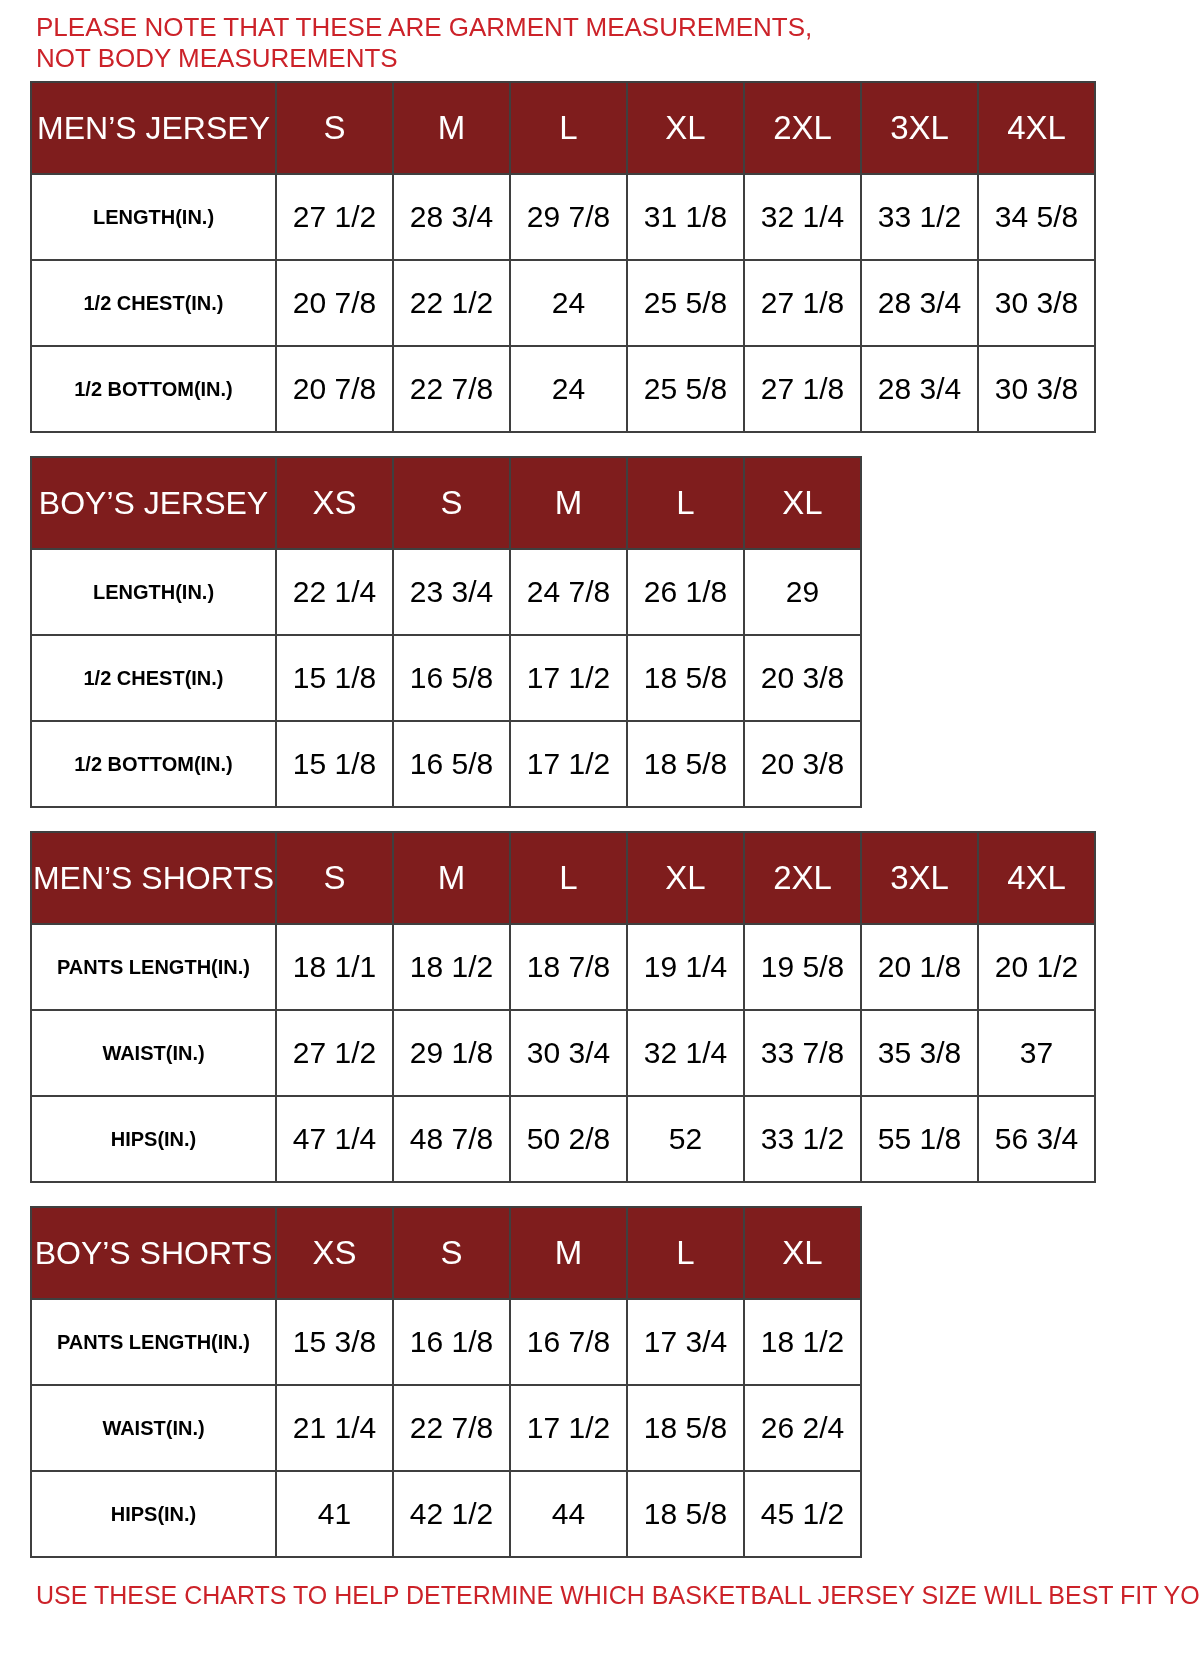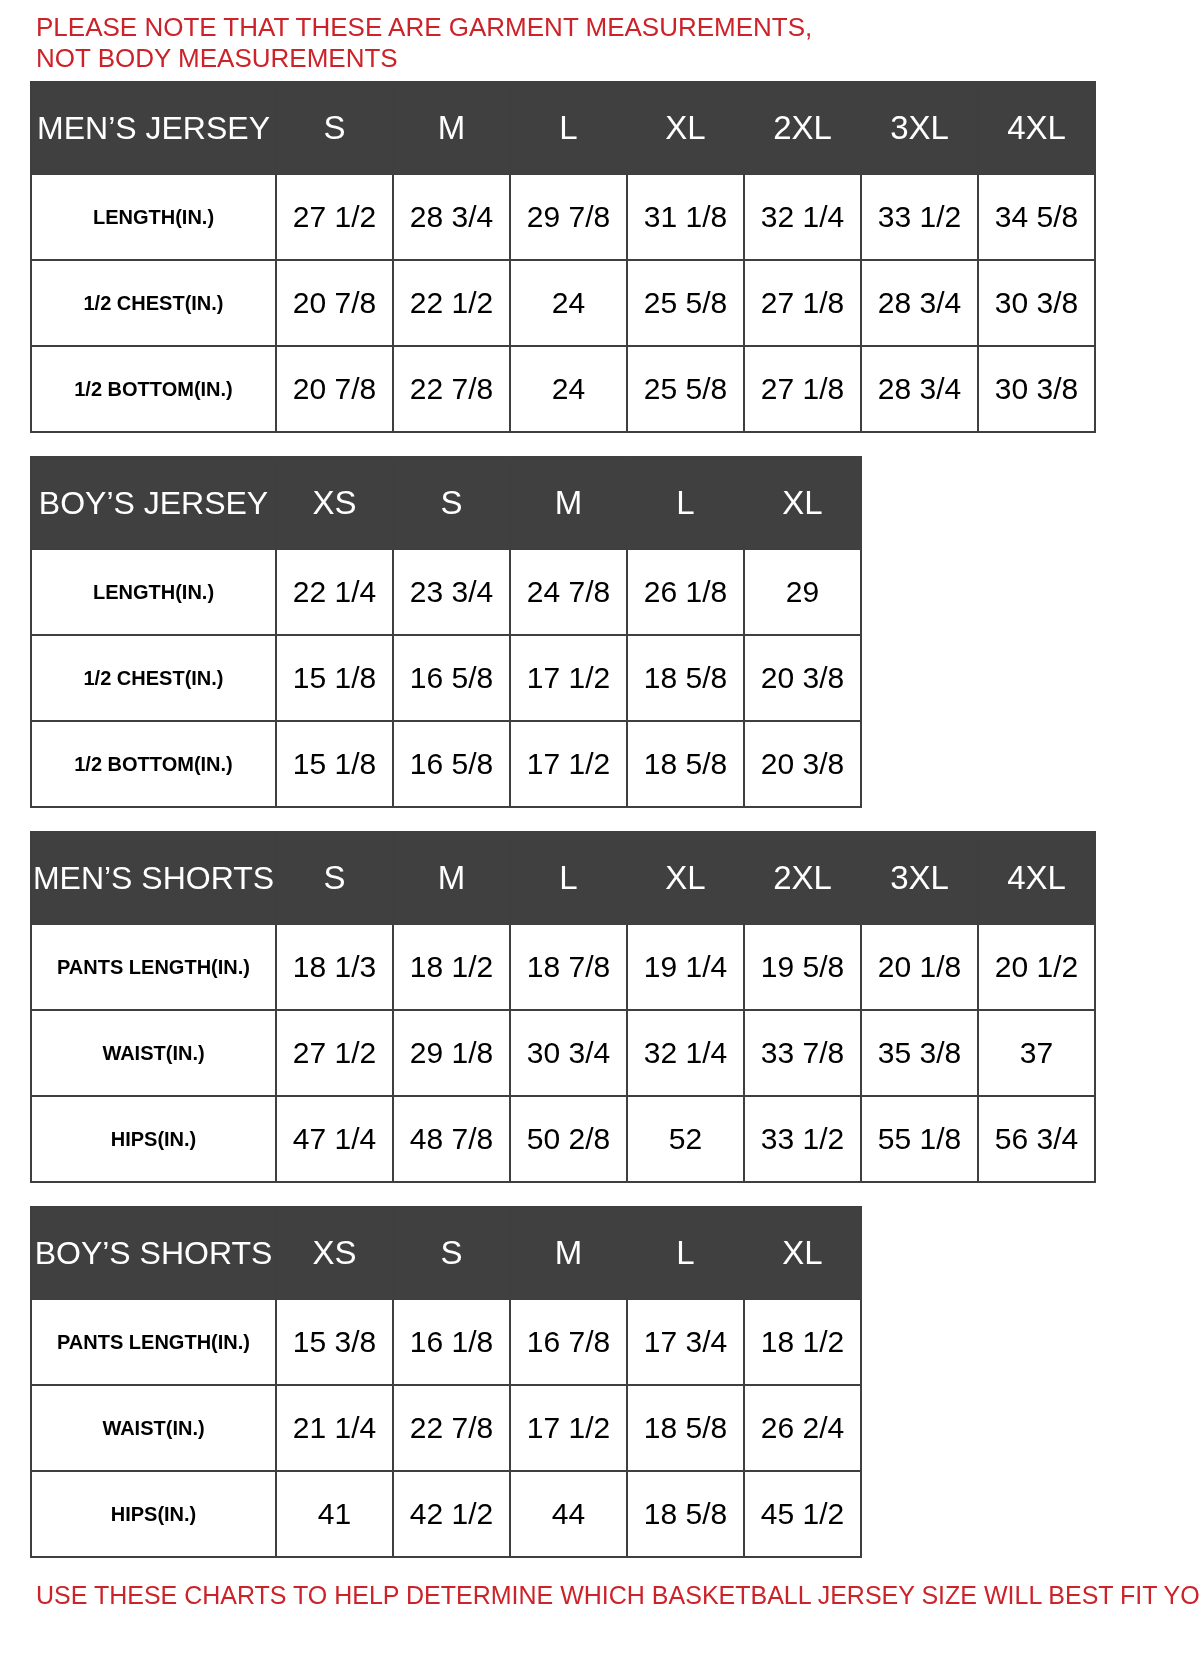--- a/index.html
+++ b/index.html
@@ -36,21 +36,21 @@
     table-layout: fixed;
   }
   .size-table th, .size-table td {
     border: 2px solid #3f3f3f;
     text-align: center;
     vertical-align: middle;
     padding: 0;
     overflow: hidden;
   }
   .size-table thead th {
-    background: #404040;
+    background: #7f1d1d;
     color: #ffffff;
     font-weight: 400;
     font-size: 33px;
     height: 90px;
   }
   .size-table thead th.label-col {
     width: 243px;
     font-size: 32px;
   }
   .size-table thead th.size-col { width: 115px; }
@@ -176,21 +176,21 @@
           <th class="size-col">L</th>
           <th class="size-col">XL</th>
           <th class="size-col">2XL</th>
           <th class="size-col">3XL</th>
           <th class="size-col">4XL</th>
         </tr>
       </thead>
     <tbody>
         <tr>
           <td class="row-label">PANTS LENGTH(IN.)</td>
-          <td>18 1/3</td>
+          <td>18 1/1</td>
           <td>18 1/2</td>
           <td>18 7/8</td>
           <td>19 1/4</td>
           <td>19 5/8</td>
           <td>20 1/8</td>
           <td>20 1/2</td>
         </tr>
         <tr>
           <td class="row-label">WAIST(IN.)</td>
           <td>27 1/2</td>

